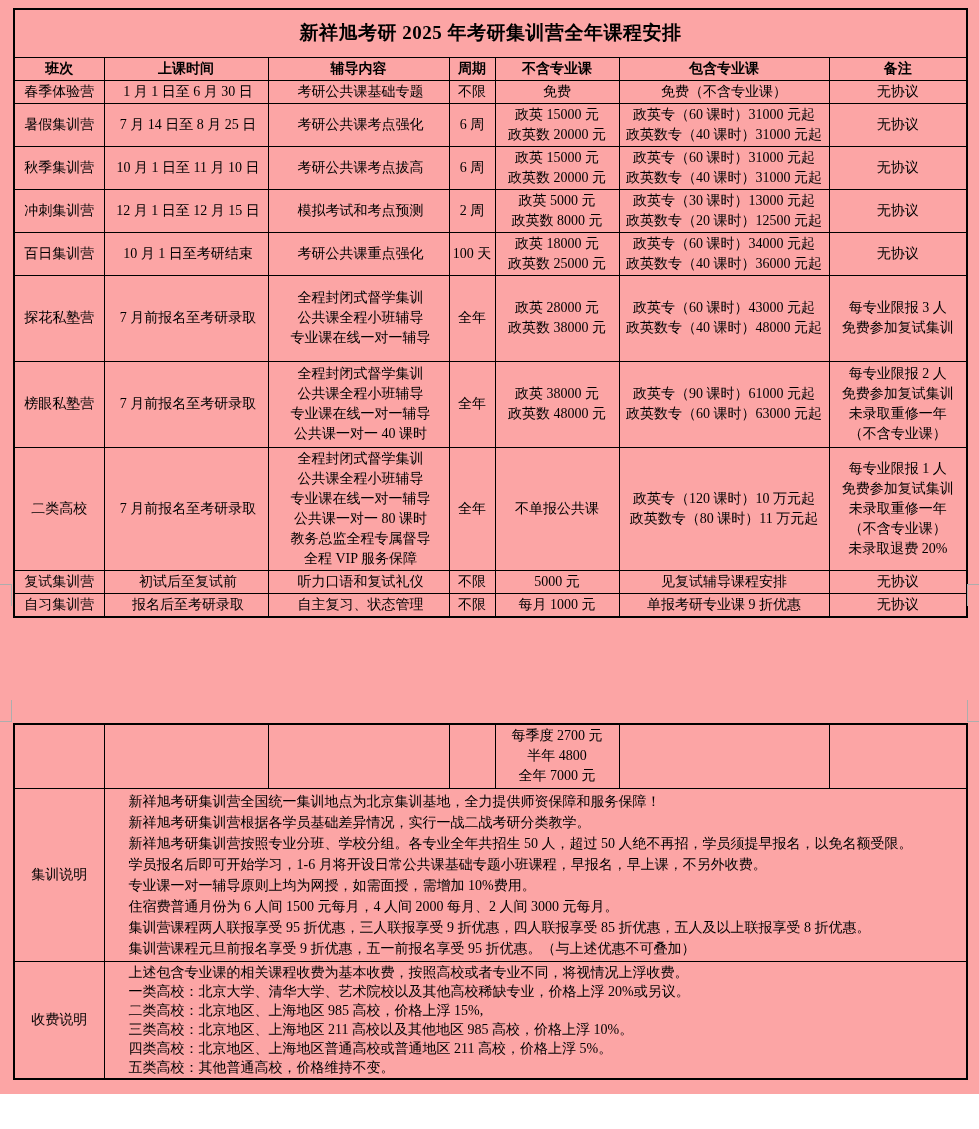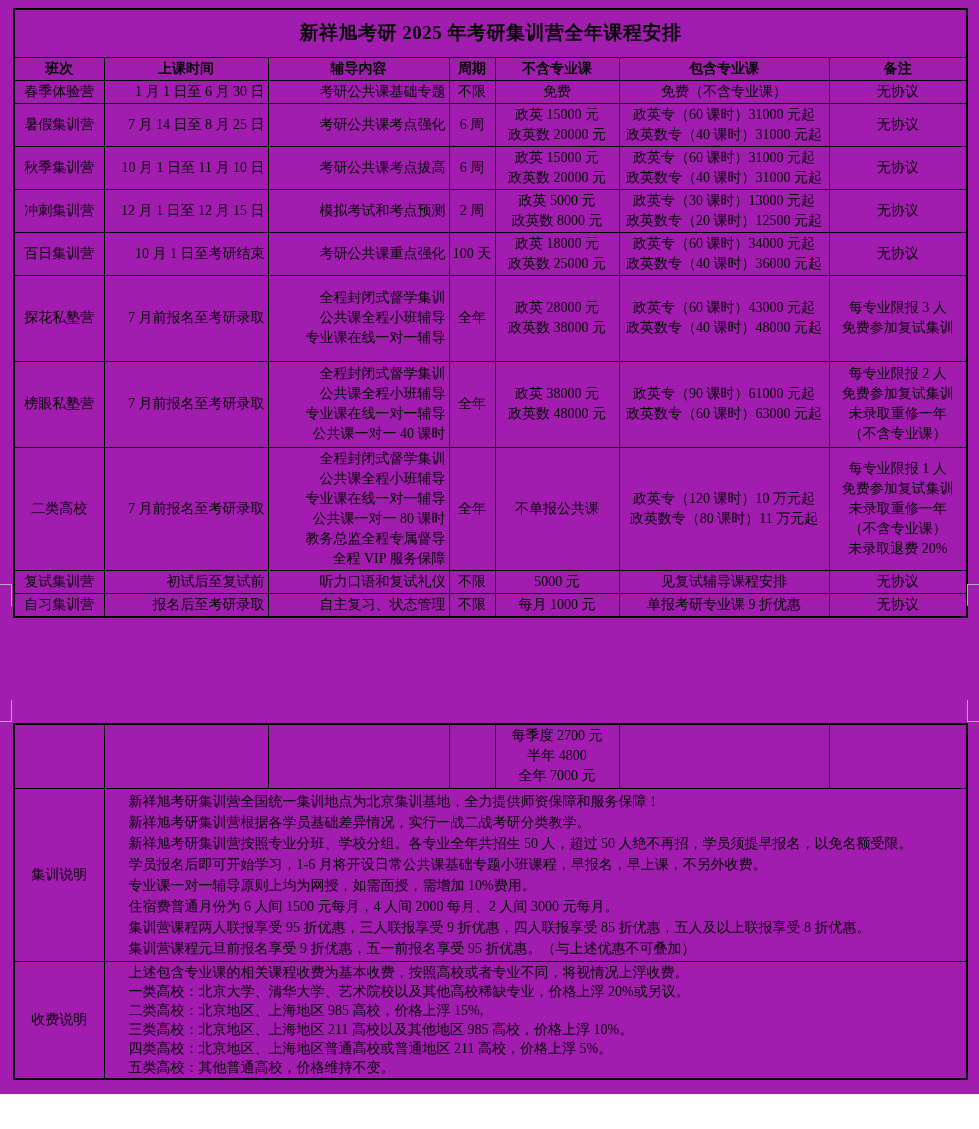--- a/index.html
+++ b/index.html
@@ -4,21 +4,21 @@
 <style>
   * { margin:0; padding:0; box-sizing:border-box; }
   html,body { background:#fff; }
   body {
     width:979px; height:1129px;
     font-family:"Liberation Serif","DejaVu Sans",serif;
     color:#000;
   }
   .canvas { position:relative; width:979px; height:1129px; overflow:hidden; background:#ffffff; }
 
-  .page { position:absolute; left:0; width:979px; background:#a21caf; }
+  .page { position:absolute; left:0; width:979px; background:#fca5a5; }
   .page1 { top:0; height:705px; }
   .page2 { top:692px; height:402px; }
 
   .page-sep {
     position:absolute; top:705px; left:0; width:979px; height:22px;
     background:linear-gradient(#f4f4f4,#e4e4e4 35%,#e4e4e4 65%,#efefef);
     border-top:1px solid #c9c9c9; border-bottom:1px solid #c9c9c9;
   }
 
   table.doc {
@@ -30,21 +30,21 @@
   #notes-table { top:31px; }
 
   td, th {
     border:1px solid #000;
     font-size:14px; line-height:20px;
     text-align:center; vertical-align:middle;
     padding:1px 3px;
     overflow:hidden;
   }
   th { font-weight:bold; }
-  td.al, th.al { text-align:right; padding-left:7px; }
+  td.al, th.al { text-align:center; padding-left:7px; }
   td.title-cell { font-size:19px; font-weight:bold; letter-spacing:0.5px; }
   td.sec-content { text-align:left; padding-left:24px; vertical-align:middle; }
   .lh21 div { line-height:21px; }
   .lh19 div { line-height:19px; }
 
   .mark { position:absolute; width:12px; height:22px; }
   .m-bl { left:0;  top:584px; border-top:1px solid #adadad; border-right:1px solid #adadad; }
   .m-br { right:0; top:584px; border-top:1px solid #adadad; border-left:1px solid #adadad; }
   .m-tl { left:0;  top:735px; border-bottom:1px solid #adadad; border-right:1px solid #adadad; }
   .m-tr { right:0; top:735px; border-bottom:1px solid #adadad; border-left:1px solid #adadad; }

